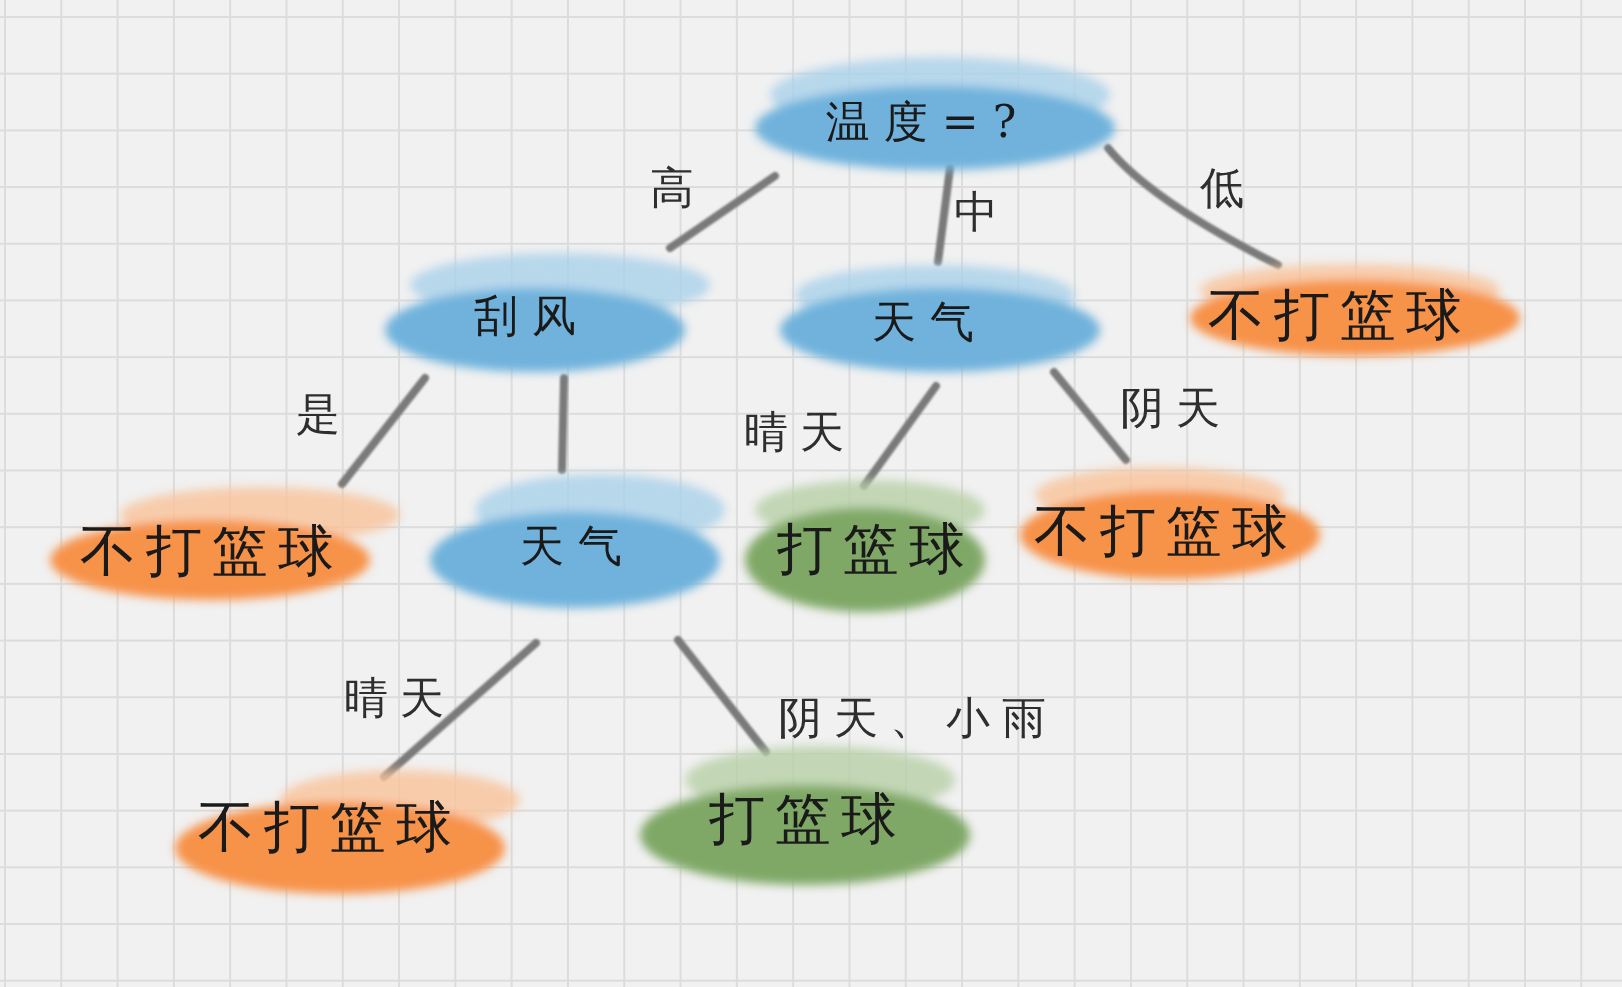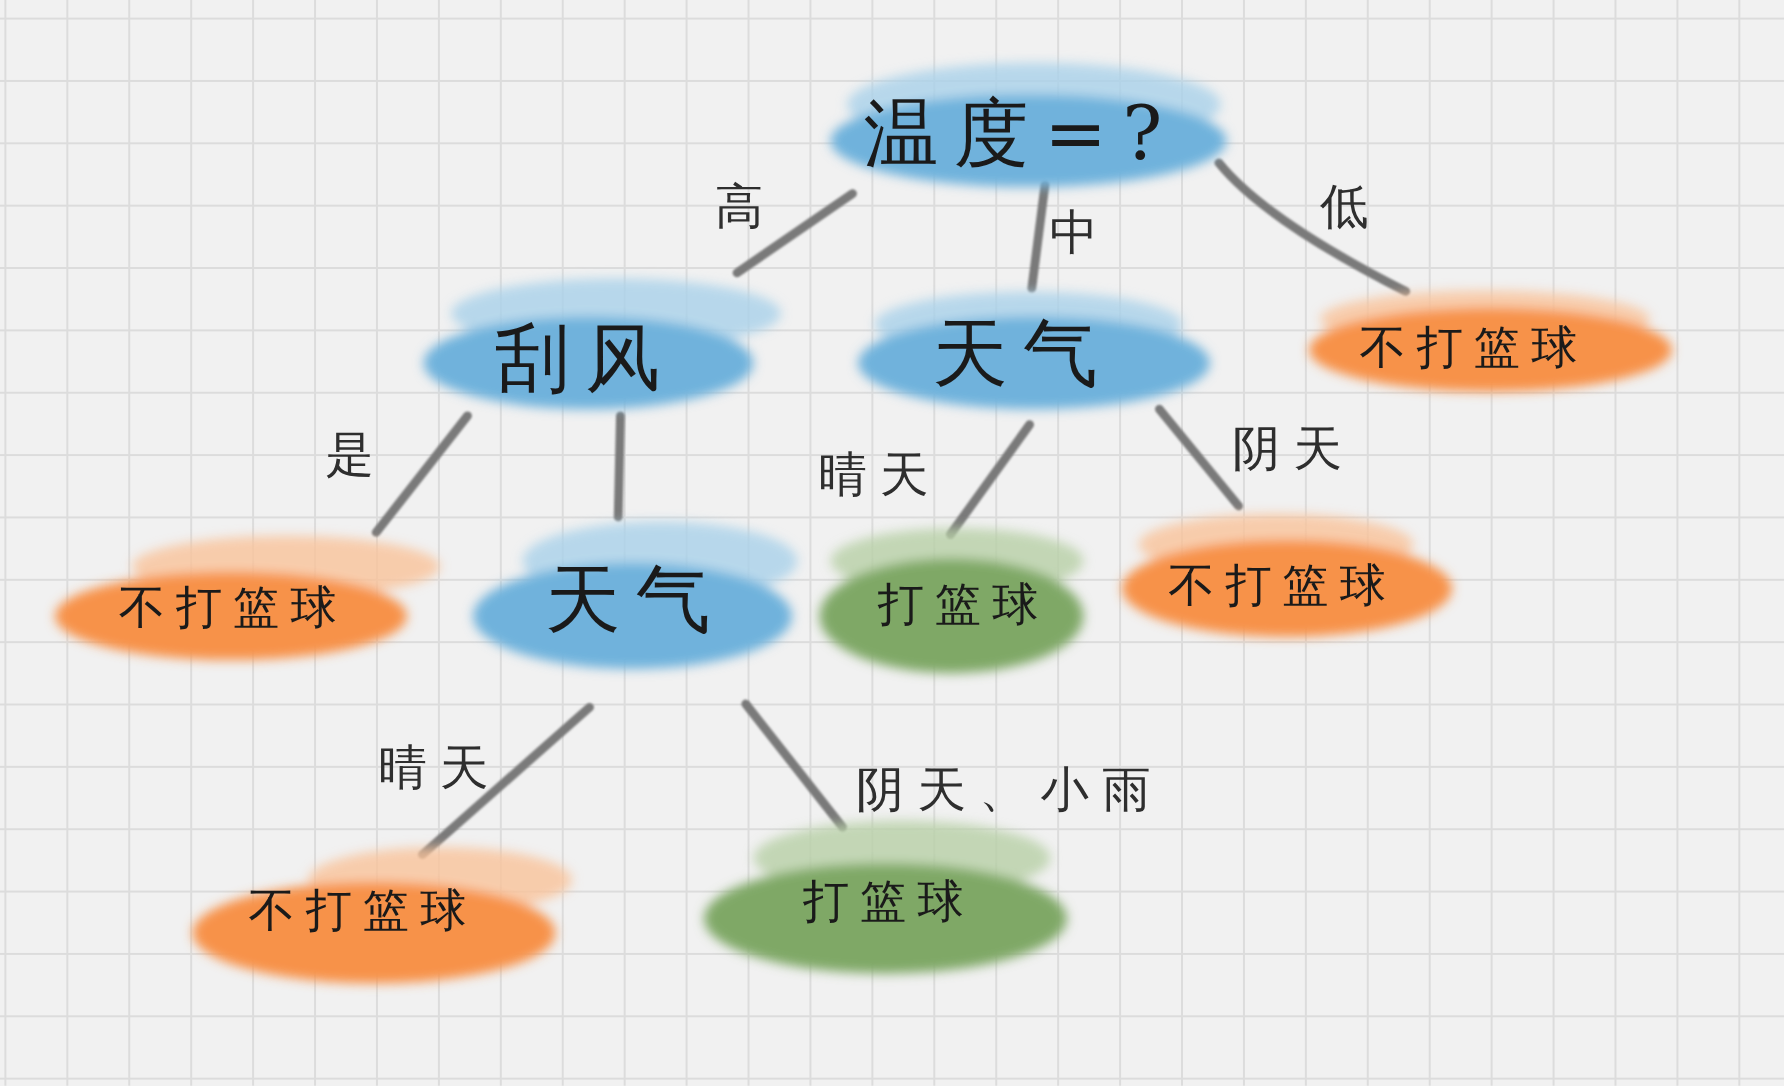--- a/index.html
+++ b/index.html
@@ -15,22 +15,22 @@
       font-family: "DejaVu Sans", sans-serif;
     }
     #canvas { position: absolute; left: 0; top: 0; width: 1622px; height: 987px; }
     .node-label, .edge-label {
       position: absolute;
       color: #1a1a1a;
       white-space: nowrap;
       letter-spacing: 14px;
       font-family: "DejaVu Serif", serif;
     }
-    .node-label { font-size: 68px; transform: translate(-50%, -50%); }
-    .node-label.small { font-size: 42px; letter-spacing: 10px; }
+    .node-label { font-size: 44px; transform: translate(-50%, -50%); }
+    .node-label.small { font-size: 56px; letter-spacing: 10px; }
     .edge-label { font-size: 44px; color: #2e2e2e; letter-spacing: 12px; transform: translate(-50%, -50%); }
   </style>
 </head>
 <body>
 
 <svg id="canvas" viewBox="0 0 1622 987" xmlns="http://www.w3.org/2000/svg">
   <defs>
     <filter id="brush" x="-20%" y="-40%" width="140%" height="180%">
       <feGaussianBlur stdDeviation="5"></feGaussianBlur>
     </filter>
@@ -99,21 +99,21 @@
     </g>
 
     <g>
       <ellipse cx="820" cy="780" rx="135" ry="34" fill="#b8cfa6" opacity="0.8"></ellipse>
       <ellipse cx="805" cy="835" rx="165" ry="50" fill="#7fa866"></ellipse>
     </g>
   </g>
 </svg>
 
 <div class="node-label" style="left:928px; top:122px;">温度=?</div>
-<div class="node-label" style="left:532px; top:327px;">刮风</div>
+<div class="node-label" style="left:532px; top:316px;">刮风</div>
 <div class="node-label" style="left:930px; top:322px;">天气</div>
 <div class="node-label" style="left:578px; top:546px;">天气</div>
 <div class="node-label small" style="left:1340px; top:316px;">不打篮球</div>
 <div class="node-label small" style="left:212px; top:552px;">不打篮球</div>
 <div class="node-label small" style="left:876px; top:550px;">打篮球</div>
 <div class="node-label small" style="left:1166px; top:532px;">不打篮球</div>
 <div class="node-label small" style="left:330px; top:828px;">不打篮球</div>
 <div class="node-label small" style="left:808px; top:820px;">打篮球</div>
 
 <div class="edge-label" style="left:678px; top:188px;">高</div>

